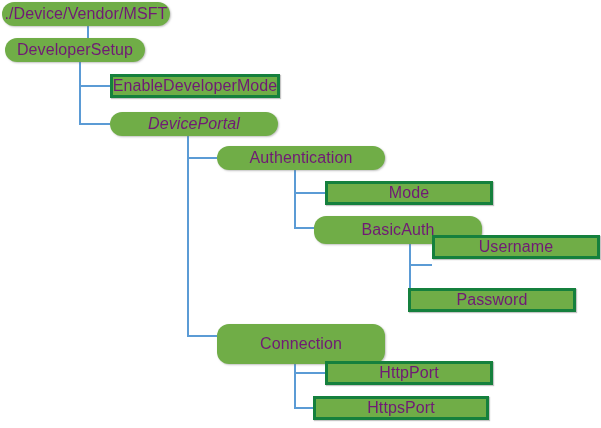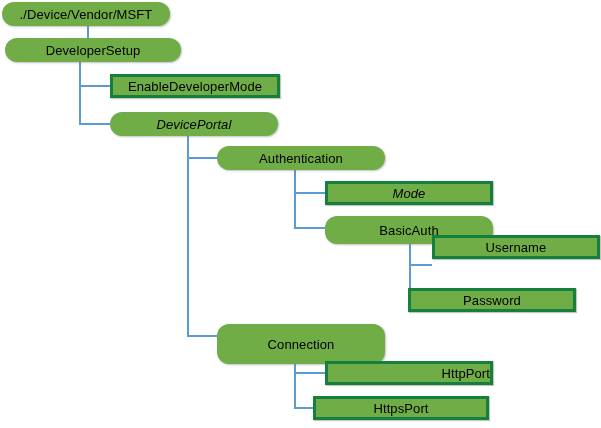--- a/index.html
+++ b/index.html
@@ -21,25 +21,25 @@
     position: absolute;
     left: 0;
     top: 0;
     width: 601px;
     height: 428px;
   }
   .node {
     position: absolute;
     box-sizing: border-box;
     background: #70AD47;
-    color: #000000;
+    color: #701a75;
     display: flex;
     align-items: center;
     justify-content: center;
-    font-size: 13px;
+    font-size: 16px;
     line-height: 1;
     letter-spacing: 0.1px;
     white-space: nowrap;
     text-align: center;
     user-select: none;
   }
   .node.pill {
     border-radius: 12px;
     box-shadow: 1px 1px 2px rgba(120,120,120,0.45);
   }
@@ -78,57 +78,57 @@
       <path d="M 295 348 L 295 373 L 325 373"></path>
       <path d="M 295 348 L 295 408 L 325 408"></path>
 
     </g>
   </svg>
 
   <div class="node pill" style="left:2px; top:2px; width:168px; height:24px;">
     <span class="node-label">./Device/Vendor/MSFT</span>
   </div>
 
-  <div class="node pill" style="left:5px; top:38px; width:176px; height:24px;text-align:right;">
+  <div class="node pill" style="left:5px; top:38px; width:140px; height:24px;text-align:right;">
     <span class="node-label">DeveloperSetup</span>
   </div>
 
   <div class="node rect" style="left:110px; top:74px; width:170px; height:24px;">
     <span class="node-label">EnableDeveloperMode</span>
   </div>
 
   <div class="node pill" style="left:110px; top:112px; width:168px; height:24px;font-style:italic;">
     <span class="node-label">DevicePortal</span>
   </div>
 
   <div class="node pill" style="left:217px; top:146px; width:168px; height:24px;justify-content:center;">
     <span class="node-label">Authentication</span>
   </div>
 
-  <div class="node rect" style="left:325px; top:181px; width:168px; height:24px;font-style:italic;">
+  <div class="node rect" style="left:325px; top:181px; width:168px; height:24px;">
     <span class="node-label">Mode</span>
   </div>
 
-  <div class="node pill" style="left:325px; top:216px; width:168px; height:28px;">
+  <div class="node pill" style="left:314px; top:216px; width:168px; height:28px;">
     <span class="node-label">BasicAuth</span>
   </div>
 
   <div class="node rect" style="left:432px; top:235px; width:168px; height:24px;">
     <span class="node-label">Username</span>
   </div>
 
   <div class="node rect" style="left:408px; top:288px; width:168px; height:24px;">
     <span class="node-label">Password</span>
   </div>
 
   <div class="node pill" style="left:217px; top:324px; width:168px; height:40px;">
     <span class="node-label">Connection</span>
   </div>
 
-  <div class="node rect" style="left:325px; top:361px; width:168px; height:24px;justify-content:flex-end;">
+  <div class="node rect" style="left:325px; top:361px; width:168px; height:24px;">
     <span class="node-label">HttpPort</span>
   </div>
 
   <div class="node rect" style="left:313px; top:396px; width:176px; height:24px;">
     <span class="node-label">HttpsPort</span>
   </div>
 
 </div>
 
 </body></html>

